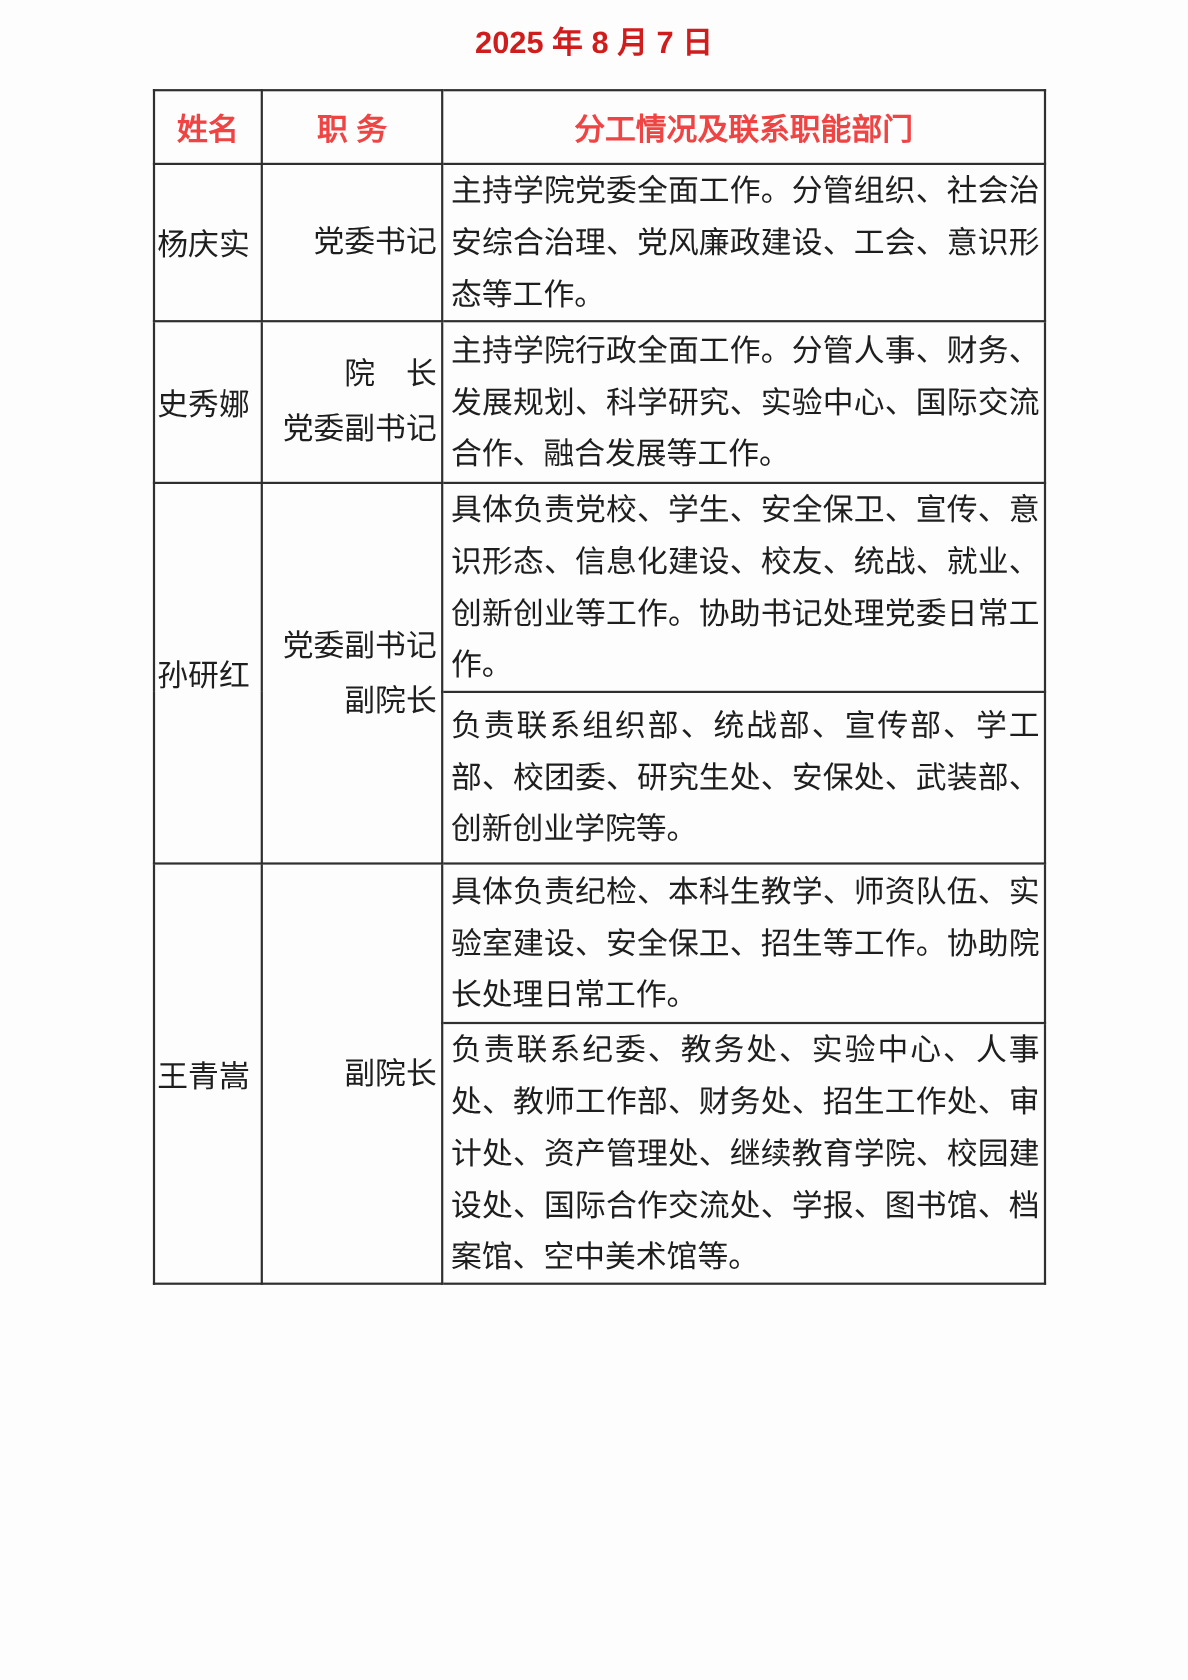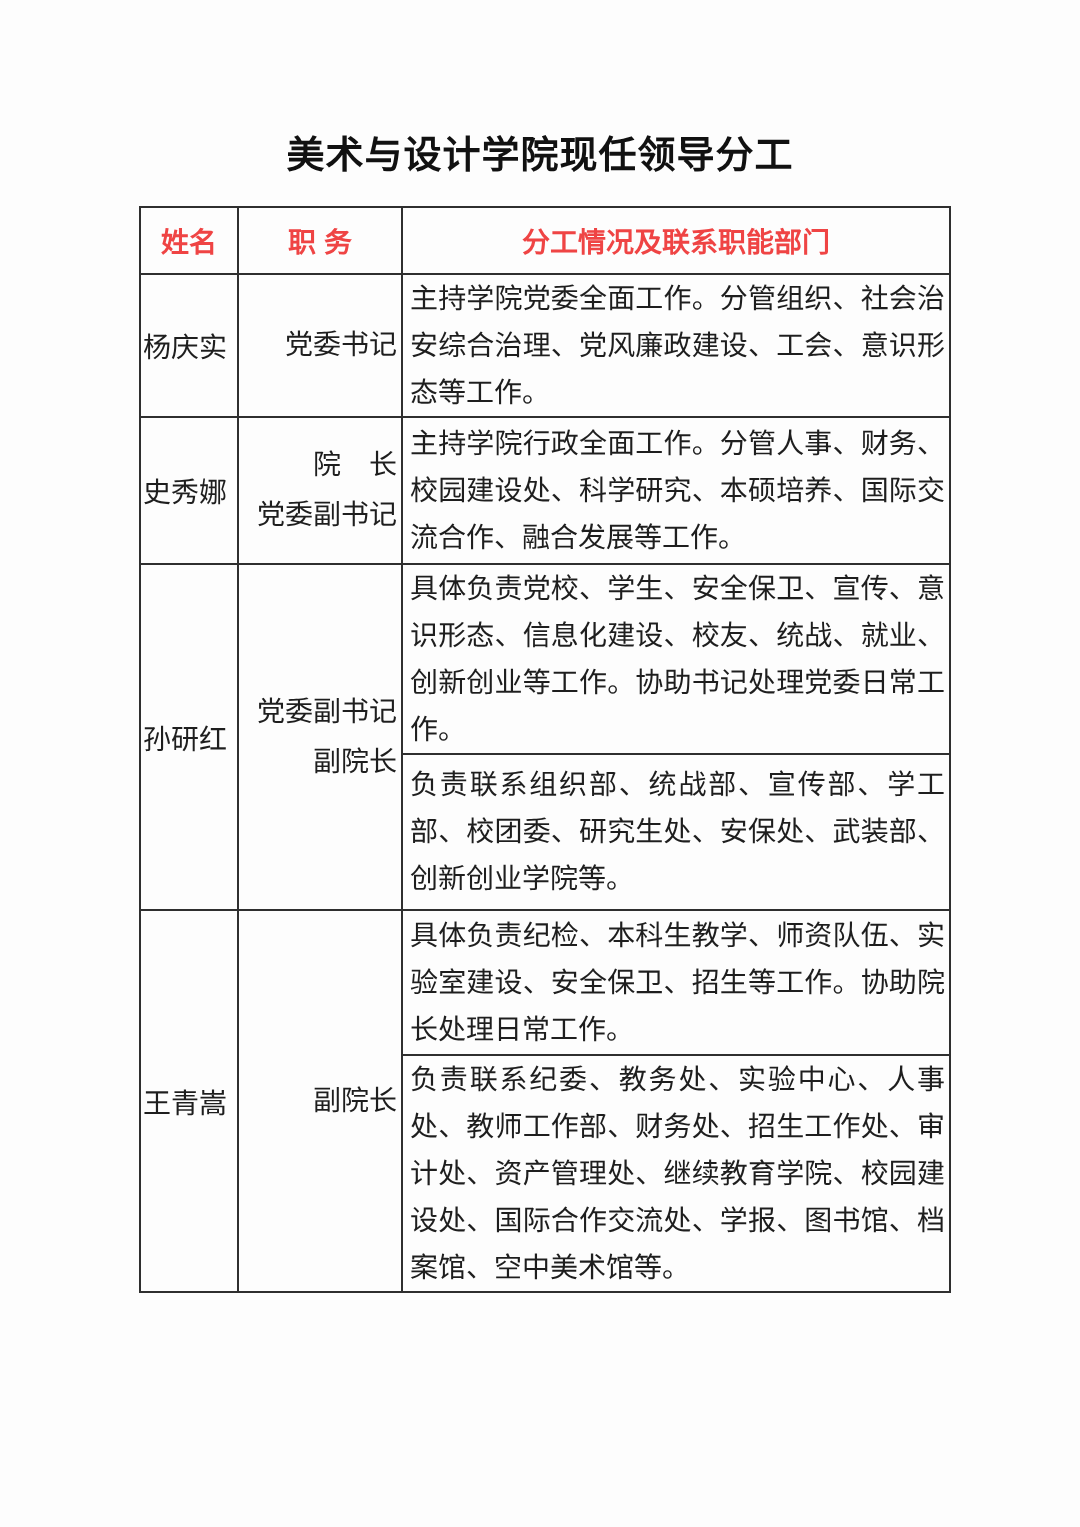--- a/index.html
+++ b/index.html
@@ -75,22 +75,22 @@
     text-align-last: left;
     padding: 0 4px 0 7px;
     line-height: 47px;
   }
 </style>
 </head>
 <body>
 
 <div>
 
-  <h1 class="doc-title">美术与设计学院现任领导分工</h1>
 
+  <div class="doc-date">2025 年 8 月 7 日</div>
 
   <table class="duty-table">
     <colgroup>
       <col class="c-name">
       <col class="c-pos">
       <col class="c-duty">
     </colgroup>
     <tbody>
       <tr class="tr-header">
         <th>姓名</th>
@@ -105,21 +105,21 @@
         </td>
         <td class="cell-duty">主持学院党委全面工作。分管组织、社会治安综合治理、党风廉政建设、工会、意识形态等工作。</td>
       </tr>
 
       <tr class="tr-r1">
         <td class="cell-name">史秀娜</td>
         <td class="cell-pos">
           <div>院　长</div>
           <div>党委副书记</div>
         </td>
-        <td class="cell-duty">主持学院行政全面工作。分管人事、财务、校园建设处、科学研究、本硕培养、国际交流合作、融合发展等工作。</td>
+        <td class="cell-duty">主持学院行政全面工作。分管人事、财务、发展规划、科学研究、实验中心、国际交流合作、融合发展等工作。</td>
       </tr>
 
       <tr class="tr-r2a">
         <td class="cell-name" rowspan="2">孙研红</td>
         <td class="cell-pos" rowspan="2">
           <div>党委副书记</div>
           <div>副院长</div>
         </td>
         <td class="cell-duty">具体负责党校、学生、安全保卫、宣传、意识形态、信息化建设、校友、统战、就业、创新创业等工作。协助书记处理党委日常工作。</td>
       </tr>

